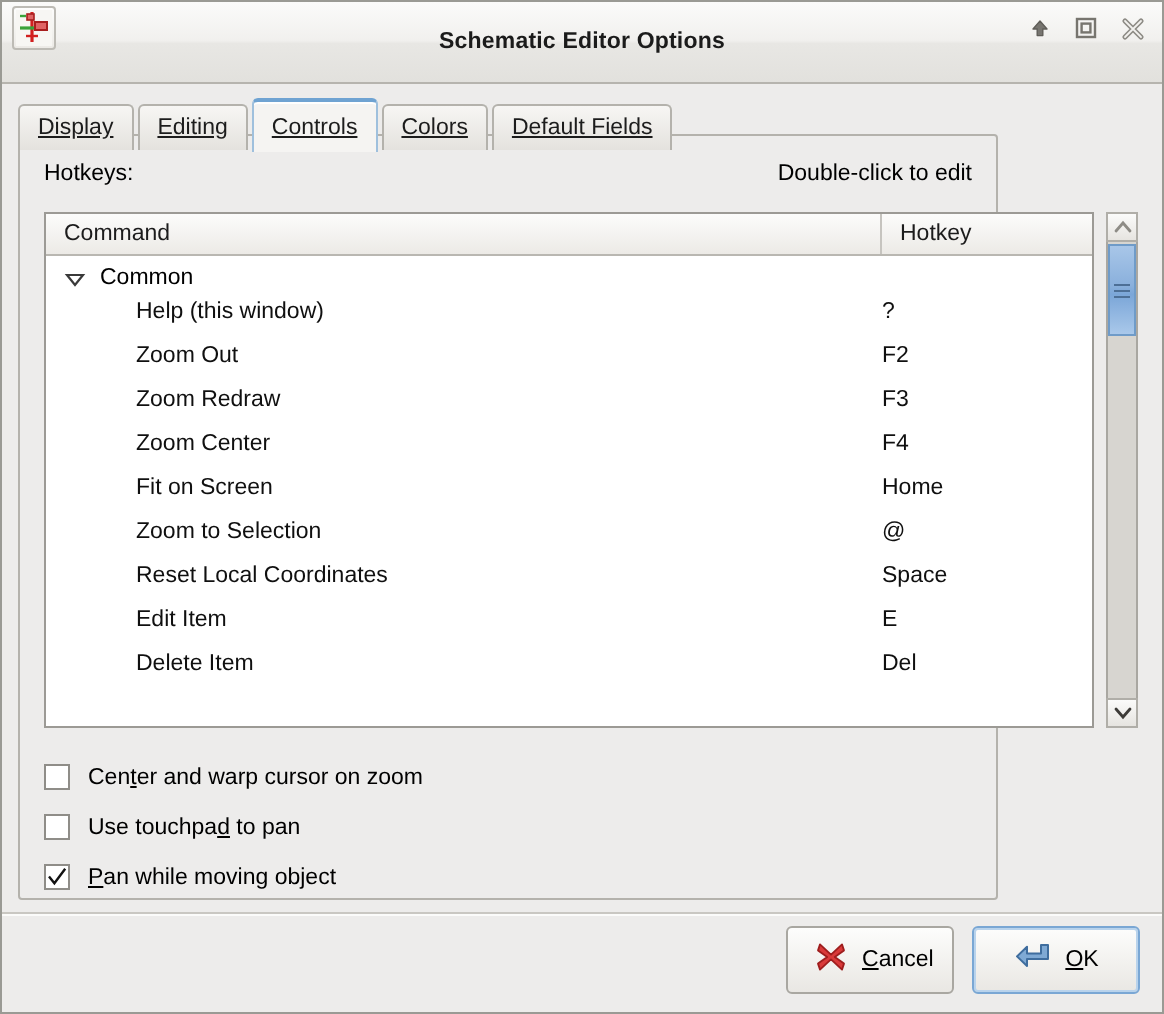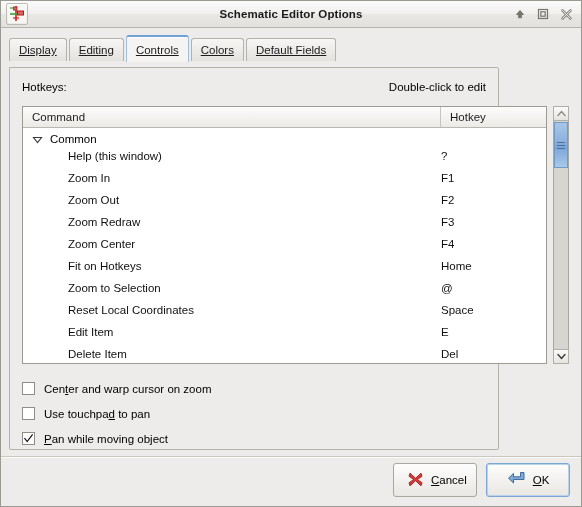--- a/index.html
+++ b/index.html
@@ -19,21 +19,21 @@
     height: 507px;
     box-sizing: border-box;
     background: #edeceb;
     border: 1px solid #9a9a94;
     overflow: hidden;
   }
 
   
   #titlebar {
     position: relative;
-    height: 27px;
+    height: 41px;
     box-sizing: border-box;
     background: linear-gradient(to bottom, #fbfbfa 0%, #f1f0ee 48%, #e8e7e4 52%, #e2e1dd 100%);
     border-bottom: 1px solid #b6b4ae;
     display: flex;
     align-items: center;
   }
   #app-icon {
     position: absolute;
     left: 5px;
     top: 2px;
@@ -366,37 +366,33 @@
             </svg>
           </span>
           <span>Common</span>
         </div>
 
         <div class="row">
           <span class="c1">Help (this window)</span>
           <span class="c2">?</span>
         </div>
         <div class="row">
-          <span class="c1">Zoom In</span>
-          <span class="c2">F1</span>
-        </div>
-        <div class="row">
           <span class="c1">Zoom Out</span>
           <span class="c2">F2</span>
         </div>
         <div class="row">
           <span class="c1">Zoom Redraw</span>
           <span class="c2">F3</span>
         </div>
         <div class="row">
           <span class="c1">Zoom Center</span>
           <span class="c2">F4</span>
         </div>
         <div class="row">
-          <span class="c1">Fit on Hotkeys</span>
+          <span class="c1">Fit on Screen</span>
           <span class="c2">Home</span>
         </div>
         <div class="row">
           <span class="c1">Zoom to Selection</span>
           <span class="c2">@</span>
         </div>
         <div class="row">
           <span class="c1">Reset Local Coordinates</span>
           <span class="c2">Space</span>
         </div>

